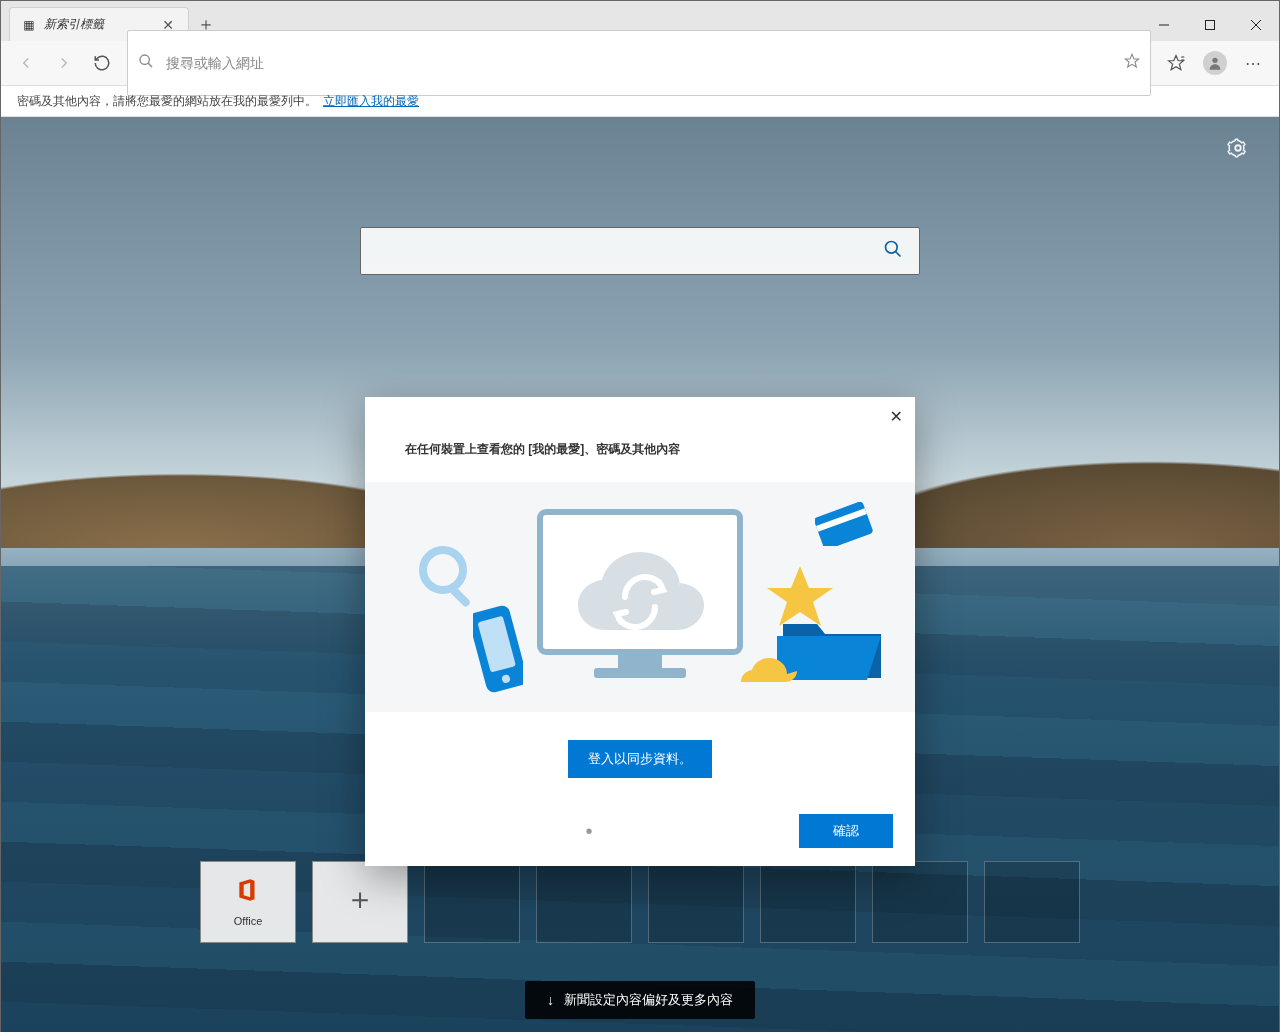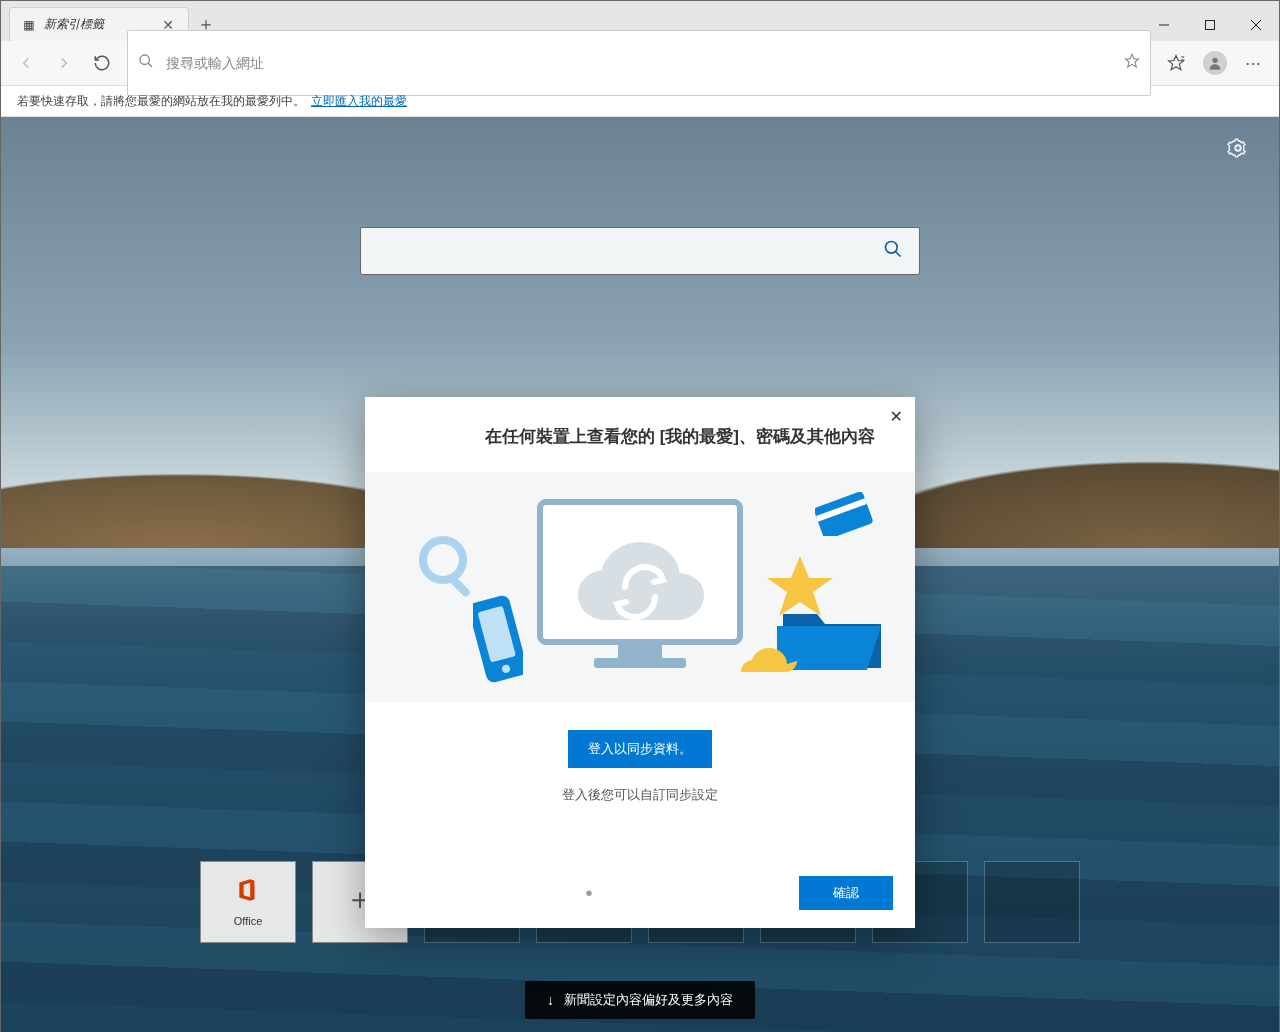--- a/index.html
+++ b/index.html
@@ -64,21 +64,21 @@
   .tile.office .tile-ic { color:#d83b01; font-weight:bold;}
   .tile.add .tile-ic { color:#555; font-size:30px;}
 
   .news-pill { position:absolute; bottom:14px; left:50%; transform:translateX(-50%); background:rgba(0,0,0,.85); color:#fff; font-size:13px; padding:10px 22px; display:flex; align-items:center; gap:10px; border-radius:2px; z-index:1; cursor:pointer;}
   .news-pill .arrow{font-size:14px;}
 
   
   .modal-mask { position:absolute; inset:0; background:transparent; z-index:10; }
   .modal { position:absolute; left:50%; top:280px; transform:translateX(-50%); width:550px; background:#fff; box-shadow:0 12px 40px rgba(0,0,0,.35); z-index:11; display:flex; flex-direction:column; }
   .modal-close { position:absolute; top:10px; right:12px; color:#333; cursor:pointer; font-size:16px;}
-  .modal-title { text-align:right; font-size:17px; font-weight:600; padding:28px 40px 24px; }
+  .modal-title { text-align:left; font-size:12px; font-weight:600; padding:44px 40px 24px; }
   .modal-illus { height:230px; background:var(--modal-illus-bg); position:relative; overflow:hidden;}
   .modal-cta { padding:28px 0 18px; text-align:center;}
   .btn-primary { background:var(--btn-blue); color:#fff; border:none; padding:10px 20px; font-size:13px; cursor:pointer;}
   .modal-sub { text-align:center; font-size:13px; color:#555; padding-bottom:54px;}
   .modal-footer { display:flex; align-items:center; padding:18px 22px; border-top:none;}
   .modal-footer .pager { flex:1; text-align:center; color:#999; font-size:20px; letter-spacing:8px;}
   .btn-confirm { background:var(--btn-blue); color:#fff; border:none; padding:8px 34px; font-size:13px; cursor:pointer;}
 
   
   .il-monitor { position:absolute; left:50%; top:20px; transform:translateX(-50%); width:220px;}
@@ -164,21 +164,21 @@
     <div class="profile-ic">
       <svg width="16" height="16" viewBox="0 0 24 24" fill="currentColor">
           <circle cx="12" cy="8" r="4"></circle>
           <path d="M4 22c0-4.4 3.6-8 8-8s8 3.6 8 8z"></path>
         </svg>
     </div>
     <div class="tbtn dots">⋯</div>
   </div>
 
   <div class="fav-prompt">
-    <span>若要快速存取，請將您最愛的網站放在我的最愛列中。</span>
+    <span>密碼及其他內容，請將您最愛的網站放在我的最愛列中。</span>
     <a href="#">立即匯入我的最愛</a>
   </div>
 
   <div class="ntp">
     <div class="ntp-gear">
       <svg viewBox="0 0 24 24" fill="none" stroke="currentColor" stroke-width="2">
           <circle cx="12" cy="12" r="3"></circle>
           <path d="M19.4 15a8 8 0 0 0 .1-6l2-1.6-2-3.4-2.4.9a8 8 0 0 0-5.2-3L11.5 0h-3L8 2a8 8 0 0 0-5.2 3L.4 4 -1.6 7.4.4 9a8 8 0 0 0 .1 6l-2 1.6 2 3.4 2.4-.9a8 8 0 0 0 5.2 3l.5 2h3l.5-2a8 8 0 0 0 5.2-3l2.4.9 2-3.4z" transform="scale(.8) translate(3 3)"></path>
         </svg>
     </div>
@@ -263,21 +263,20 @@
         </svg>
 
         <svg class="il-cloud2" width="70" height="40" viewBox="0 0 70 40">
           <path d="M52 28c0-9-8-16-18-16-8 0-15 5-17 12-7 1-11 6-11 12 0 0 0 0 0 0h44c7 0 12-5 12-11 0 0 0 0 0 0z" fill="#f6c542"></path>
         </svg>
       </div>
 
       <div class="modal-cta">
         <button class="btn-primary">登入以同步資料。</button>
       </div>
-      <div class="modal-sub">登入後您可以自訂同步設定</div>
       <div class="modal-footer">
         <div class="pager">•</div>
         <button class="btn-confirm">確認</button>
       </div>
     </div>
 
   </div>
 
 </div>
 

